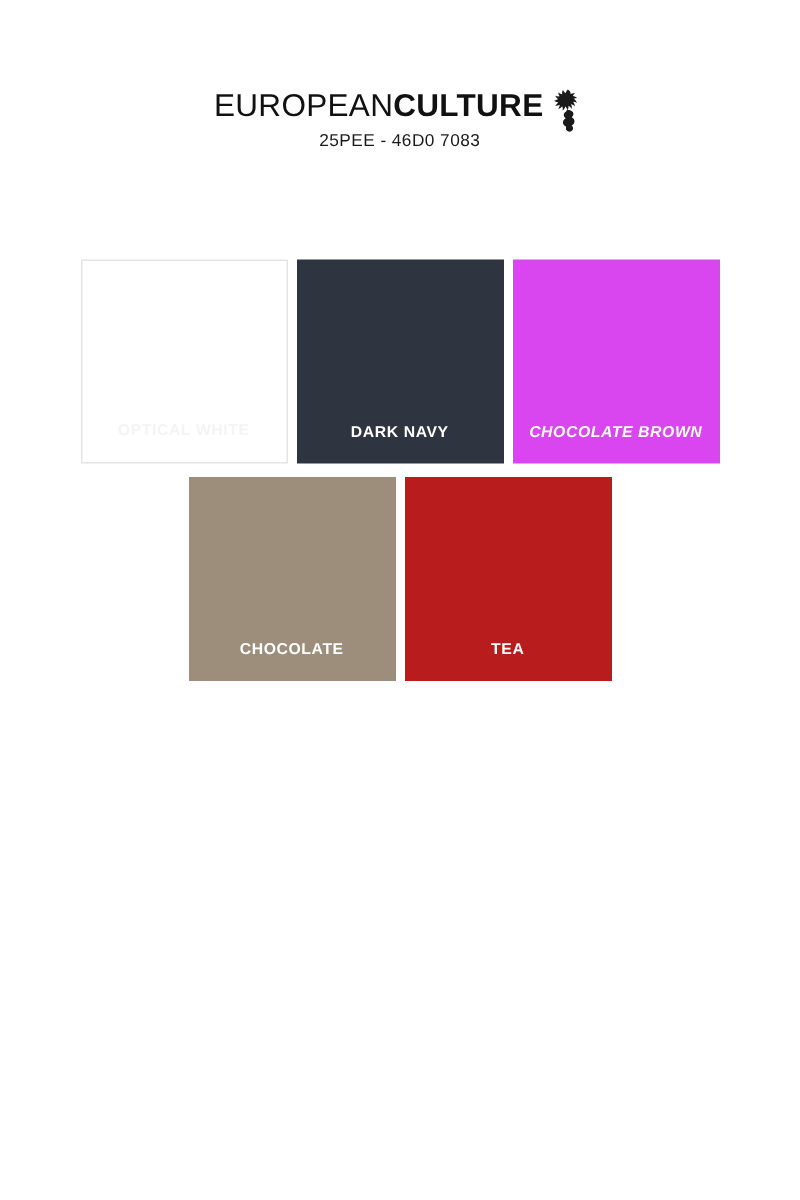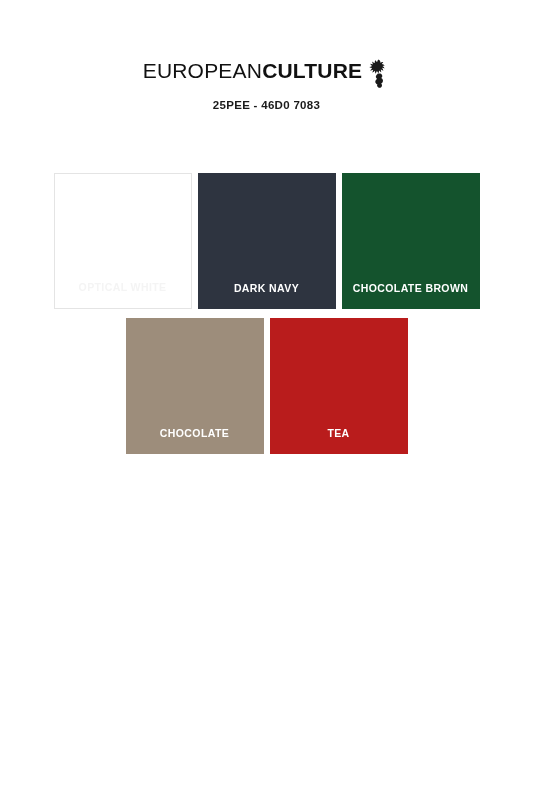--- a/index.html
+++ b/index.html
@@ -60,23 +60,23 @@
     height: 30px;
     position: relative;
     top: 1px;
   }
 
   .brand-logo svg {
     display: block;
   }
 
   .ref-code {
-    margin-top: 11px;
+    margin-top: 0;
     font-size: 11.5px;
-    font-weight: 700;
+    font-weight: 400;
     letter-spacing: 0.3px;
     color: #1a1a1a;
   }
 
   
   .palette {
     position: absolute;
     top: 173px;
     left: 0;
     width: 533px;
@@ -149,21 +149,21 @@
     <div class="swatch-row">
 
       <div class="swatch is-light" style="background: rgb(255, 255, 255);">
         <span class="swatch-label" style="color: rgb(244, 244, 244);">OPTICAL WHITE</span>
       </div>
 
       <div class="swatch" style="background: rgb(46, 52, 64);">
         <span class="swatch-label" style="color: rgb(255, 255, 255);">DARK NAVY</span>
       </div>
 
-      <div class="swatch" style="background: #14532d;">
+      <div class="swatch" style="background: #d946ef; font-style: italic;">
         <span class="swatch-label" style="color: rgb(255, 255, 255);">CHOCOLATE BROWN</span>
       </div>
     </div>
 
     <div class="swatch-row">
 
       <div class="swatch" style="background: rgb(157, 141, 123);">
         <span class="swatch-label" style="color: rgb(255, 255, 255);">CHOCOLATE</span>
       </div>
 

